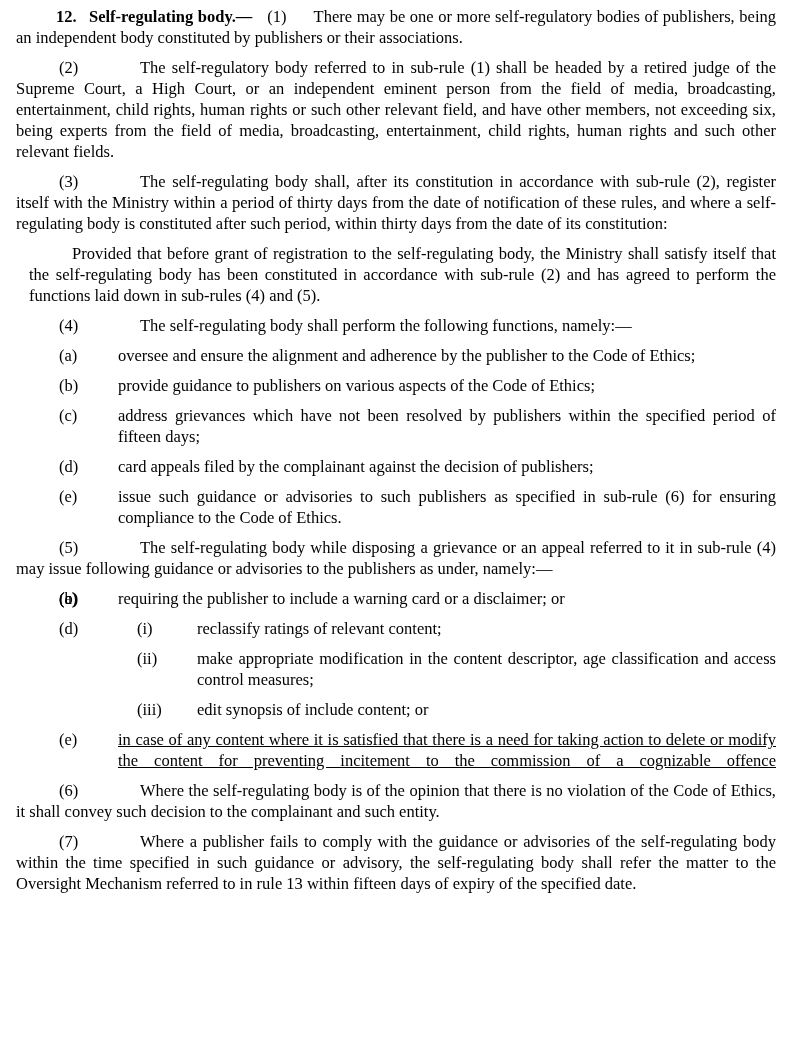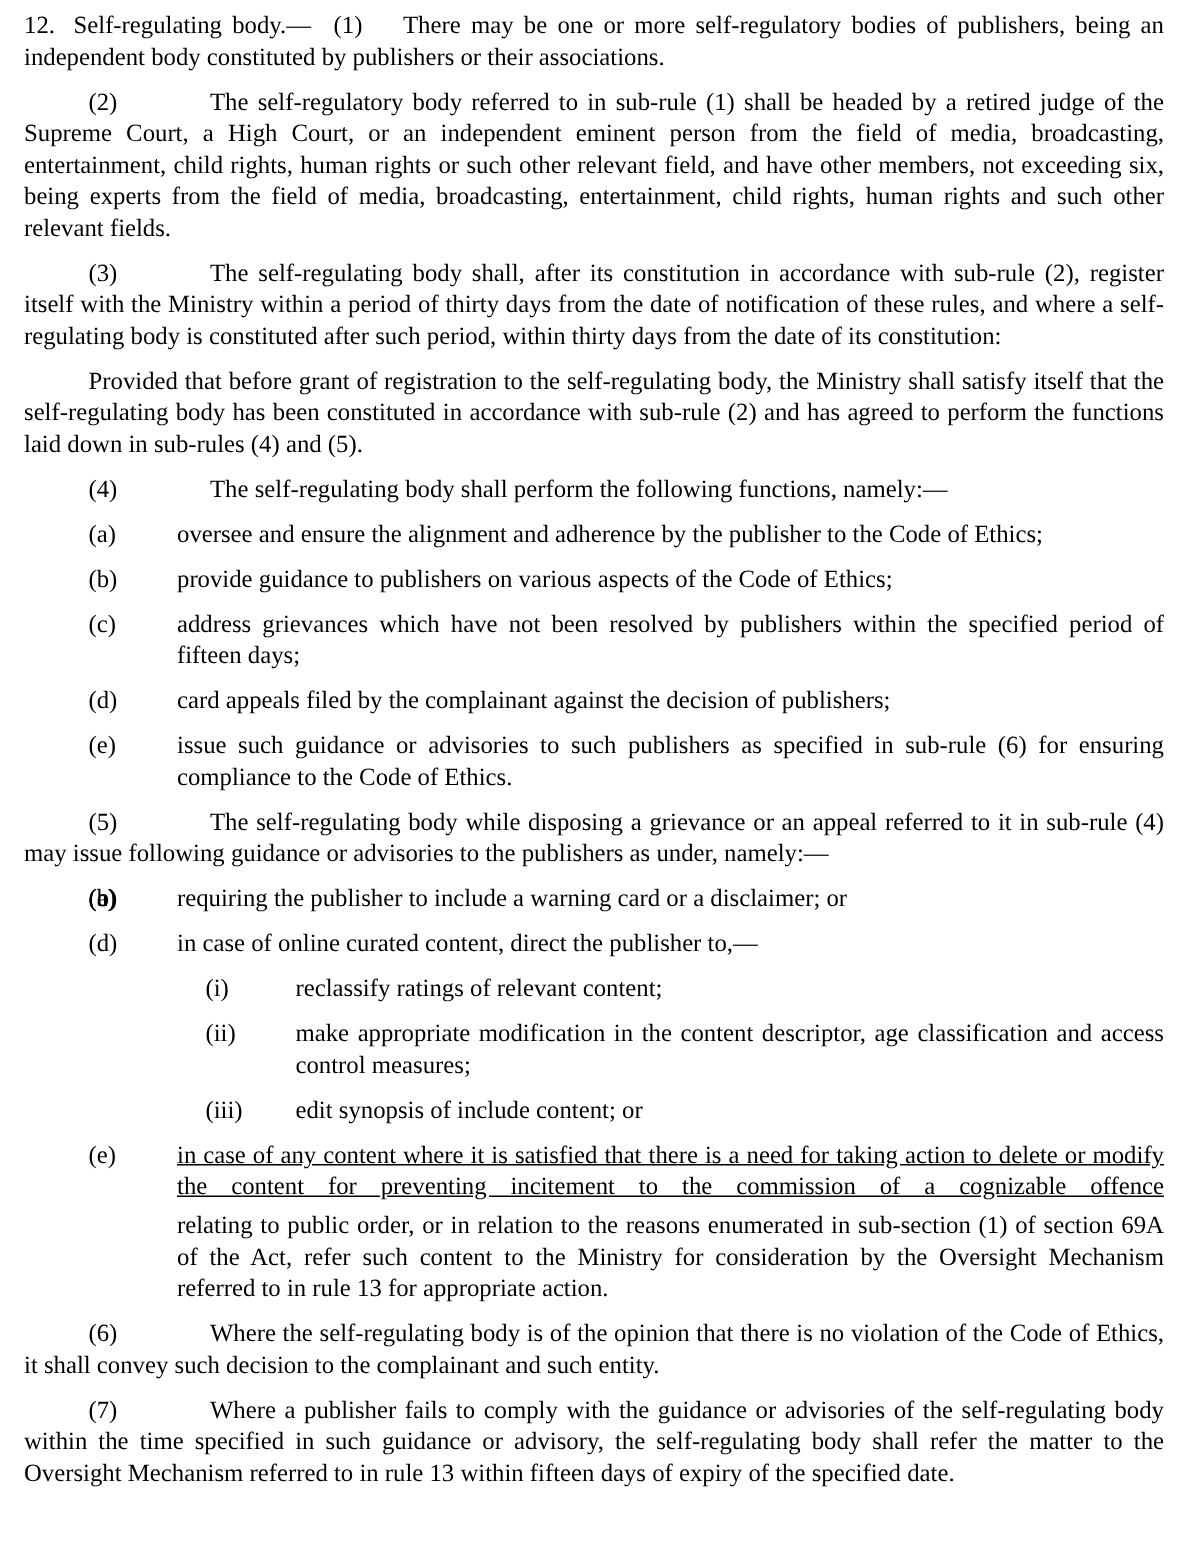--- a/index.html
+++ b/index.html
@@ -9,30 +9,30 @@
     background: #ffffff;
     color: #000000;
     font-family: "Liberation Serif", serif;
     font-size: 16.5px;
     box-sizing: border-box;
     padding: 6px 14px 0 16px;
     overflow: hidden;
   }
   .block { line-height: 21px; text-align: justify; margin: 0 0 9px 0; }
   .block:last-child { margin-bottom: 0; }
-  .b { font-weight: normal; }
+  .b { font-weight: bold; }
   
-  .rule-num { display: inline-block; width: 33px; font-weight: normal; }
+  .rule-num { display: inline-block; width: 33px; font-weight: bold; margin-left: 40px; }
   .sp15 { display: inline-block; width: 15px; }
   .sp27 { display: inline-block; width: 27px; }
   
   .hang { text-indent: 43px; }
   .hang .num { display: inline-block; width: 81px; text-indent: 0; }
   
-  .indent { text-indent: 43px; }
+  .indent { text-indent: 43px; margin-left: 13px; }
   
   .item1 { position: relative; margin-left: 102px; }
   .item1 > .lbl { position: absolute; left: -59px; top: 0; }
   
   .item2 { position: relative; margin-left: 181px; }
   .item2 > .lbl { position: absolute; left: -60px; top: 0; }
   
   .jlast { text-align-last: justify; text-decoration: underline; }
   .part2 { margin-top: 5px; }
 </style>
@@ -60,29 +60,28 @@
 <div class="block item1"><span class="lbl">(e)</span><span>issue such guidance or advisories to such publishers as specified in sub-rule (6) for ensuring compliance to the Code of Ethics.</span></div>
 
 <p class="block hang"><span class="num">(5)</span><span>The self-regulating body while disposing a grievance or an appeal referred to it in sub-rule (4) may issue following guidance or advisories to the publishers as under, namely:—</span></p>
 
 <div class="block item1"><span class="lbl">(a)</span></div>
 
 <div class="block item1"><span class="lbl">(b)</span></div>
 
 <div class="block item1"><span class="lbl">(c)</span><span>requiring the publisher to include a warning card or a disclaimer; or</span></div>
 
-<div class="block item1"><span class="lbl">(d)</span><span>in case of online curated content, direct the publisher to,—</span></div>
+<div class="block item1"><span class="lbl">(d)</span></div>
 
 <div class="block item2"><span class="lbl">(i)</span><span>reclassify ratings of relevant content;</span></div>
 
 <div class="block item2"><span class="lbl">(ii)</span><span>make appropriate modification in the content descriptor, age classification and access control measures;</span></div>
 
 <div class="block item2"><span class="lbl">(iii)</span><span>edit synopsis of include content; or</span></div>
 
 <div class="block item1">
     <span class="lbl">(e)</span>
     <div class="jlast">in case of any content where it is satisfied that there is a need for taking action to delete or modify the content for preventing incitement to the commission of a cognizable offence</div>
-    <div class="part2">relating to public order, or in relation to the reasons enumerated in sub-section (1) of section 69A of the Act, refer such content to the Ministry for consideration by the Oversight Mechanism referred to in rule 13 for appropriate action.</div>
   </div>
 
 <p class="block hang"><span class="num">(6)</span><span>Where the self-regulating body is of the opinion that there is no violation of the Code of Ethics, it shall convey such decision to the complainant and such entity.</span></p>
 
 <p class="block hang"><span class="num">(7)</span><span>Where a publisher fails to comply with the guidance or advisories of the self-regulating body within the time specified in such guidance or advisory, the self-regulating body shall refer the matter to the Oversight Mechanism referred to in rule 13 within fifteen days of expiry of the specified date.</span></p>
 
 </body></html>

